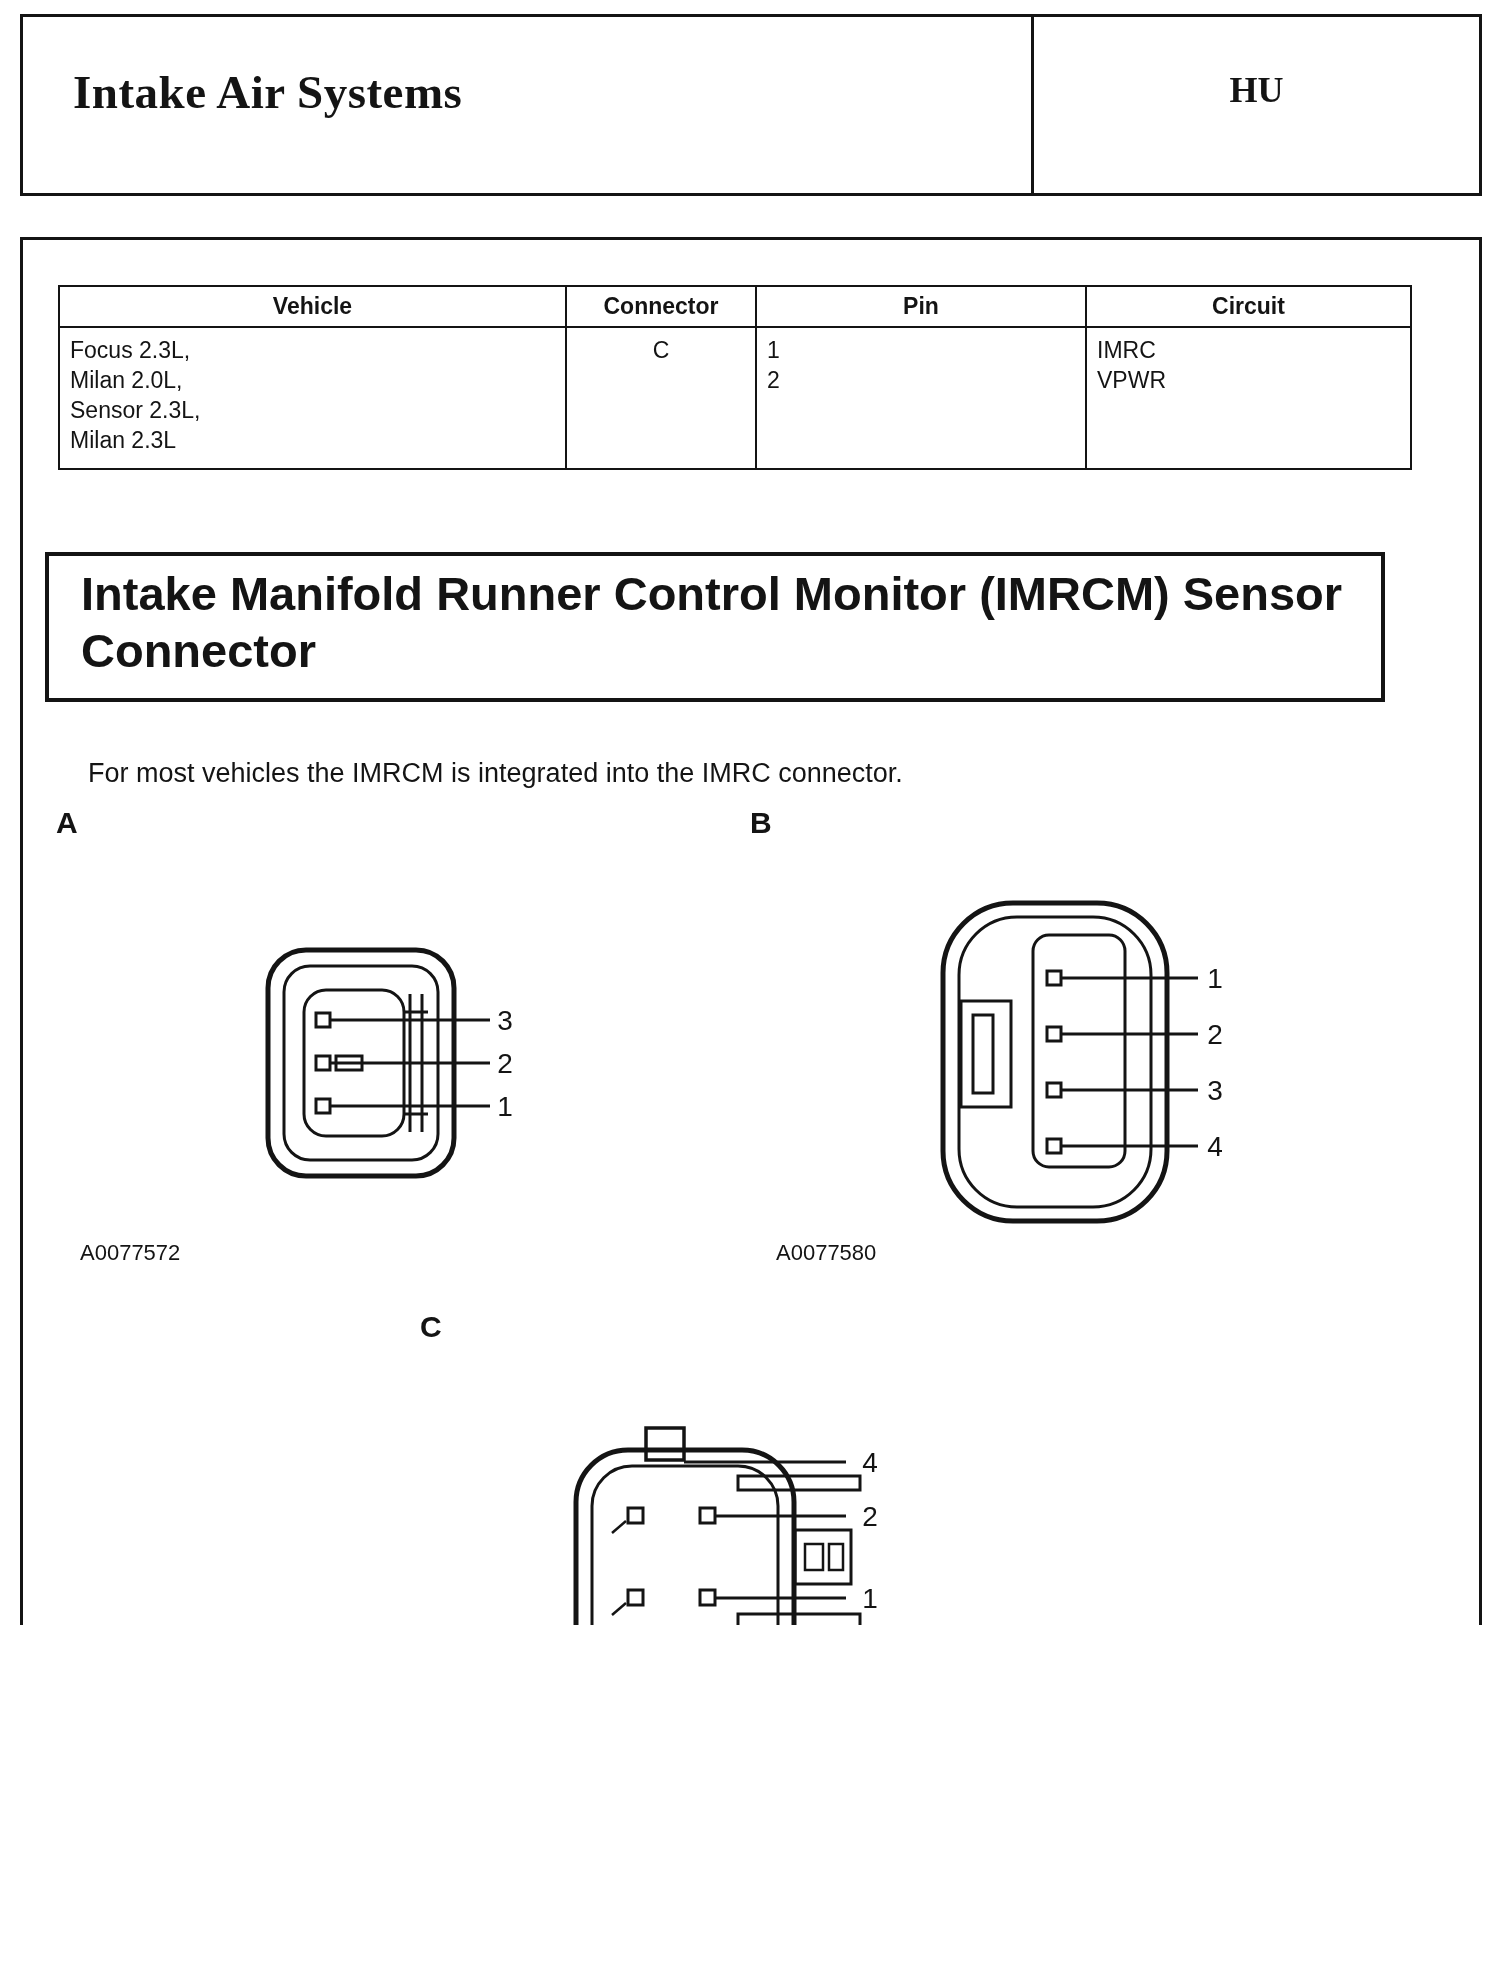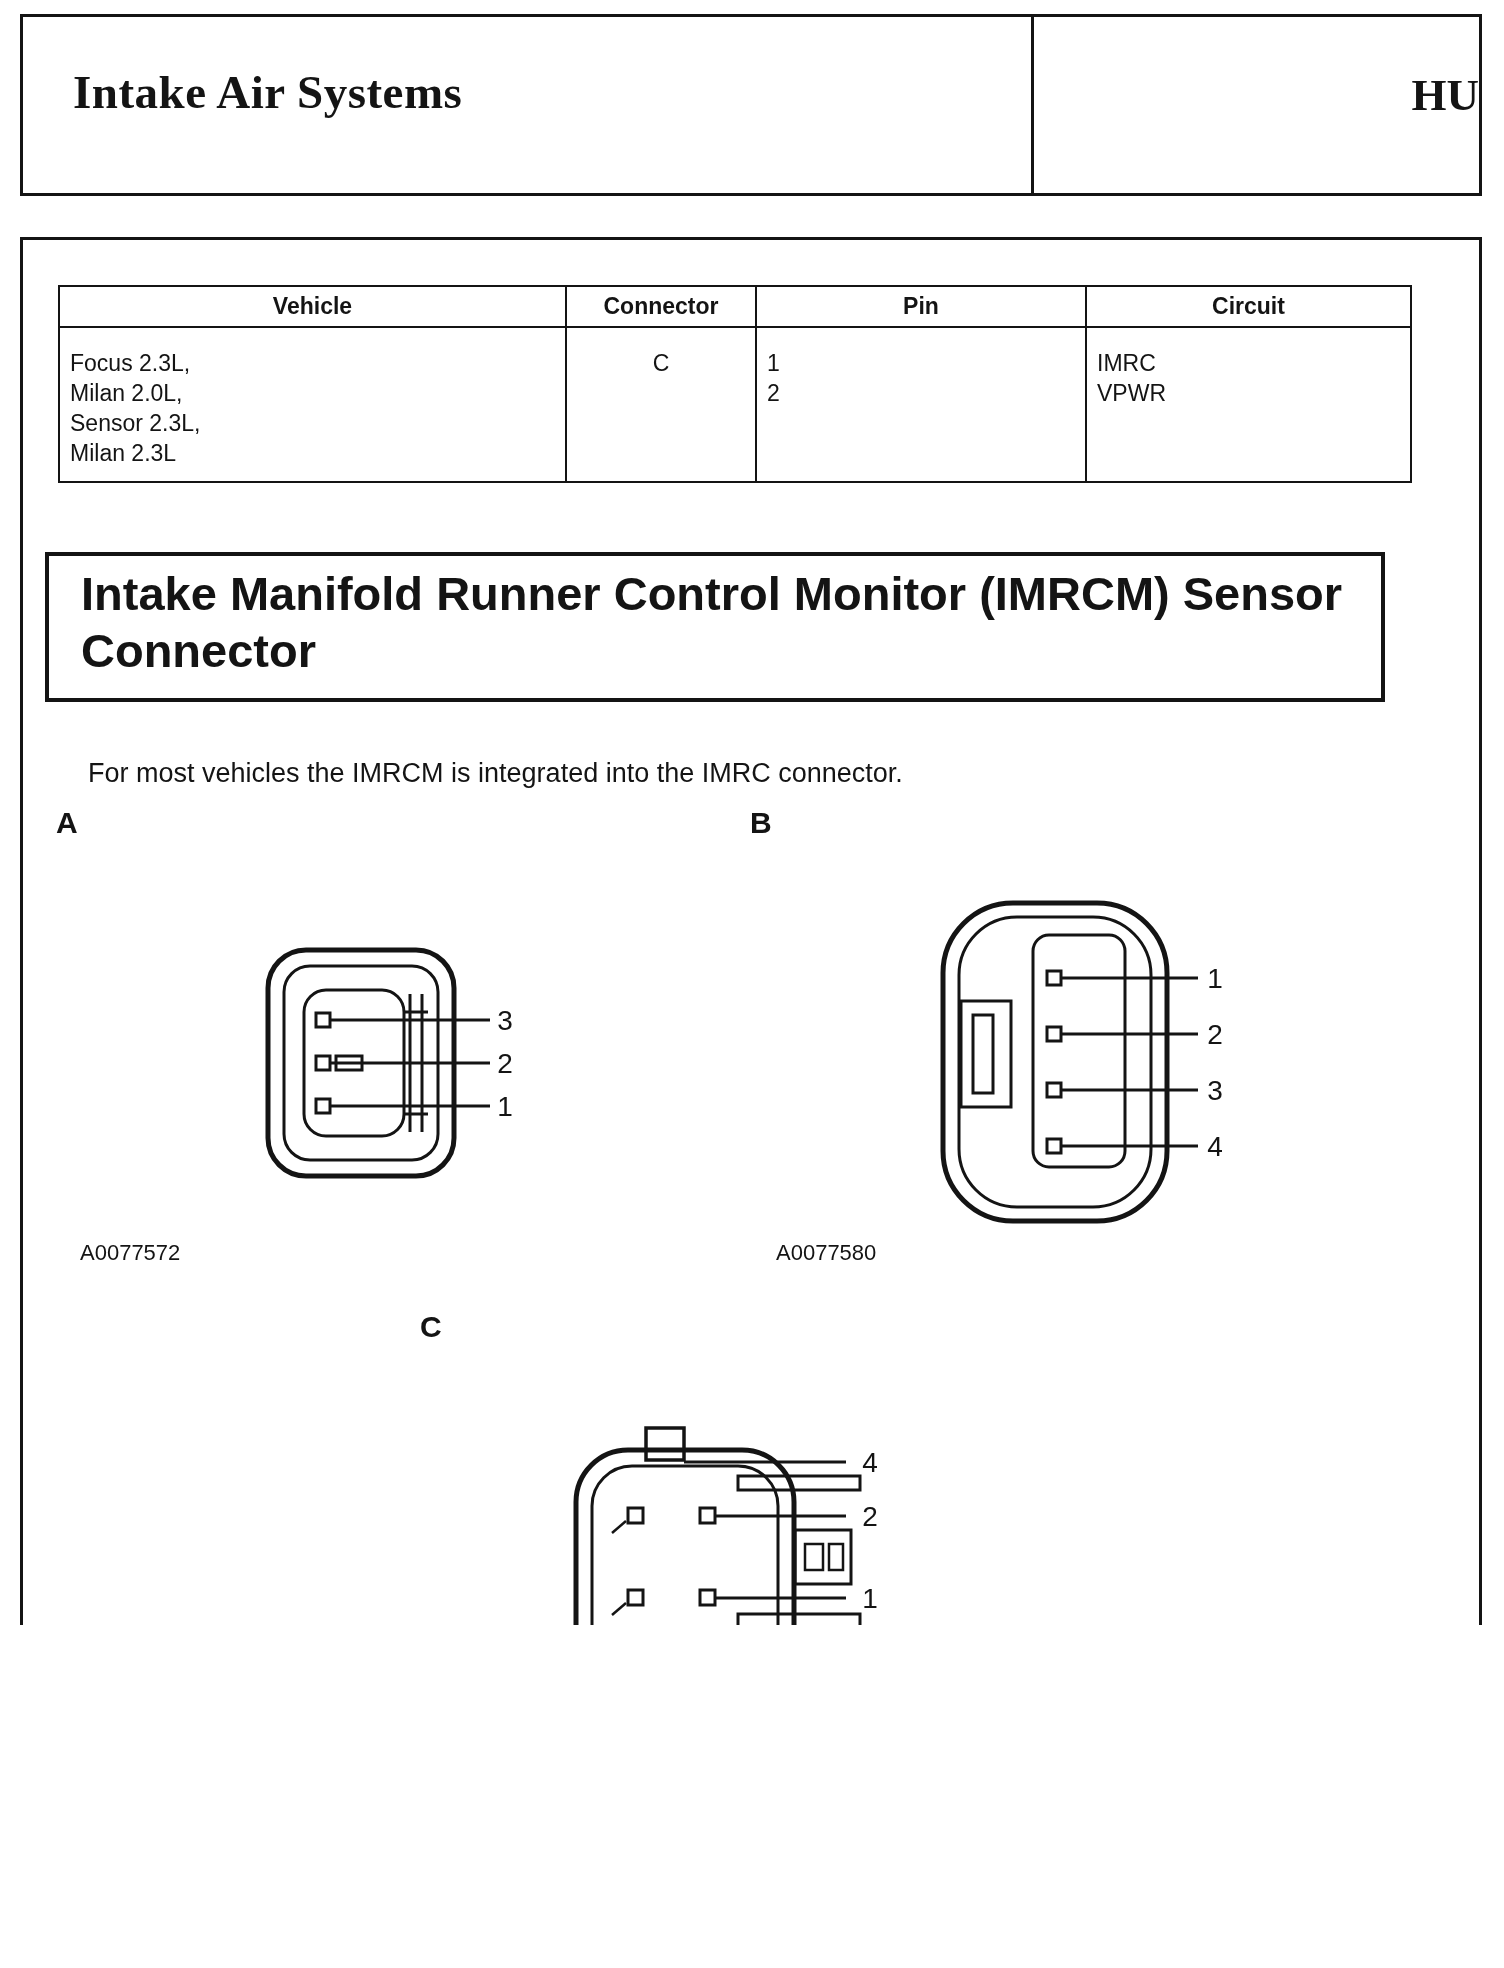--- a/index.html
+++ b/index.html
@@ -6,33 +6,33 @@
   html, body { background:#ffffff; }
   .page { position:relative; width:1504px; height:1625px; background:#ffffff;
           font-family:"Liberation Sans", sans-serif; color:#141414; overflow:hidden; }
 
   
   .header-box { position:absolute; left:20px; top:14px; width:1462px; height:182px;
                 border:3px solid #141414; }
   .header-title { position:absolute; left:50px; top:48px; font-family:"Liberation Serif", serif;
                   font-size:47px; font-weight:bold; letter-spacing:0.5px; }
   .header-divider { position:absolute; left:1008px; top:0; width:3px; height:100%; background:#141414; }
-  .header-code { position:absolute; left:1011px; right:0; top:52px; text-align:right;
-                 font-family:"Liberation Serif", serif; font-size:45px; font-weight:bold; }
+  .header-code { position:absolute; left:1011px; right:0; top:52px; text-align:center;
+                 font-family:"Liberation Serif", serif; font-size:36px; font-weight:bold; }
 
   
   .content-box { position:absolute; left:20px; top:237px; width:1462px; height:1713px;
                  border:3px solid #141414; }
 
   
   .pin-table { position:absolute; left:58px; top:285px; width:1352px; border-collapse:collapse;
                table-layout:fixed; font-size:23px; color:#141414; }
   .pin-table th, .pin-table td { border:2px solid #141414; vertical-align:top; }
   .pin-table th { font-weight:bold; text-align:center; padding:6px 4px; }
-  .pin-table td { padding:21px 10px 12px; line-height:1.3; }
+  .pin-table td { padding:8px 10px 12px; line-height:1.3; }
   .cell-connector { text-align:center; }
 
   
   .heading-box { position:absolute; left:45px; top:552px; width:1340px; height:150px;
                  border:4px solid #141414; padding:9px 14px; }
   .heading-text { font-size:47px; font-weight:bold; line-height:1.22;margin-left:18px; }
 
   .body-text { position:absolute; left:56px; top:758px; font-size:27px;margin-left:32px; }
 
   .fig-label { position:absolute; font-size:30px; font-weight:bold; }

